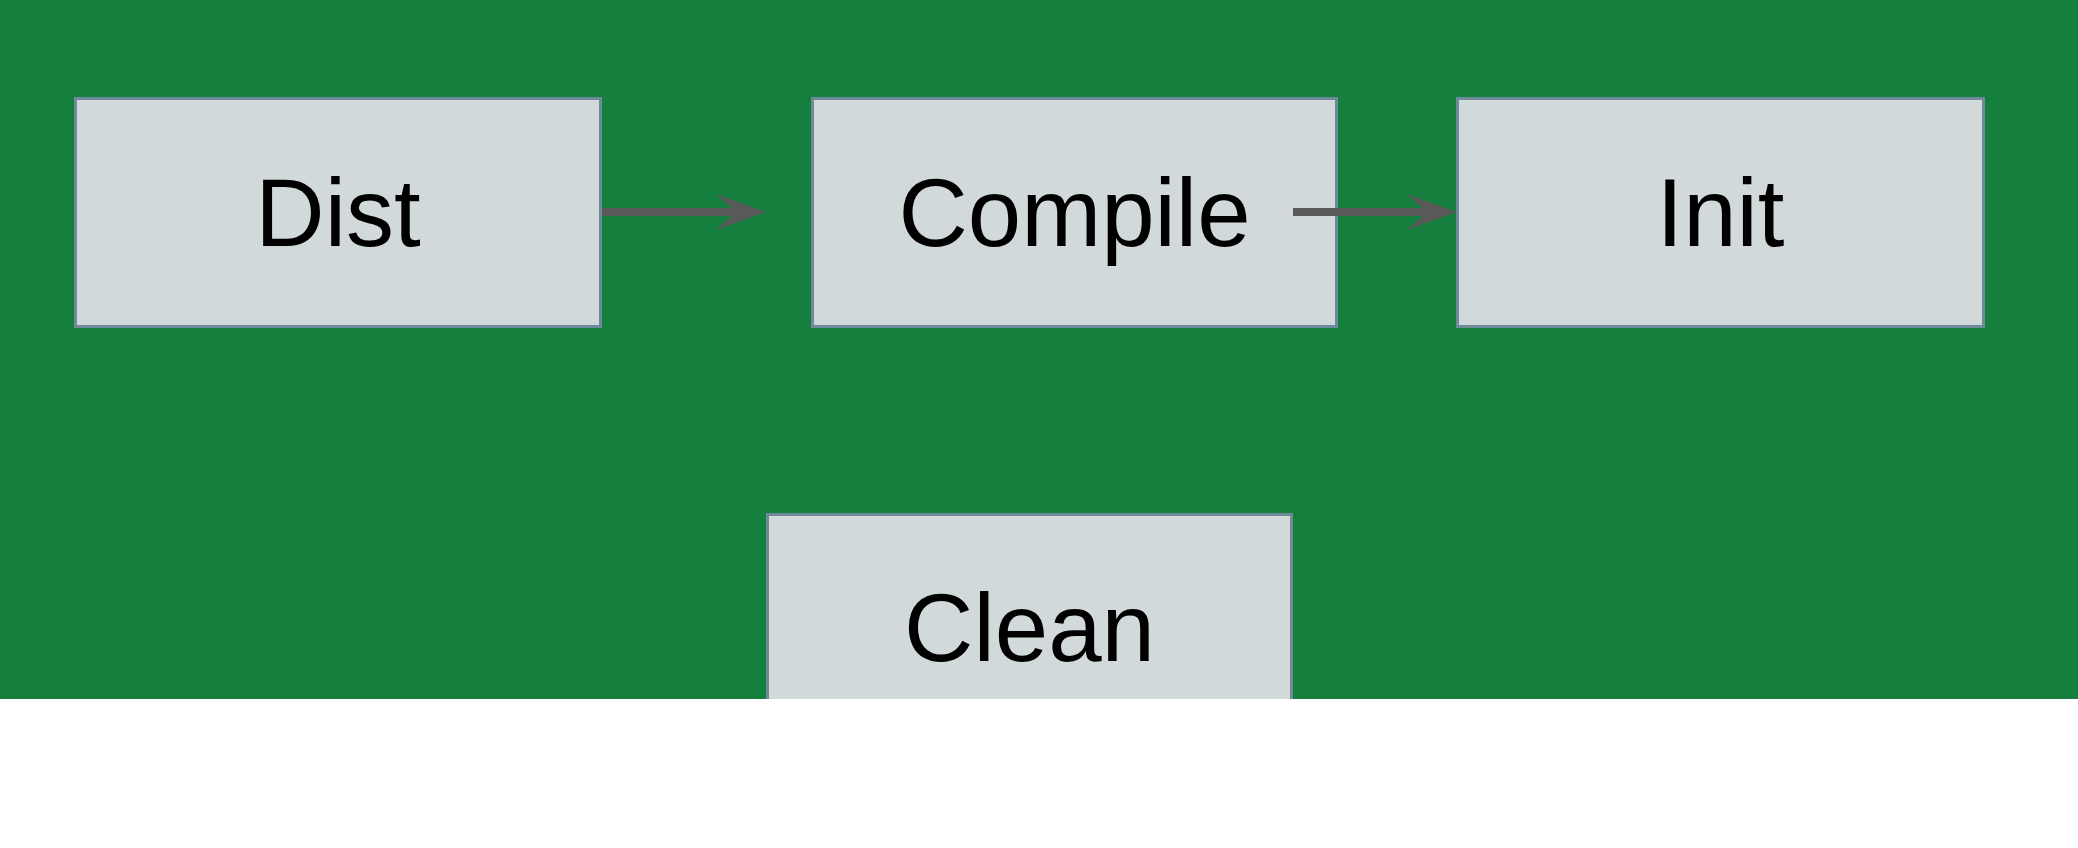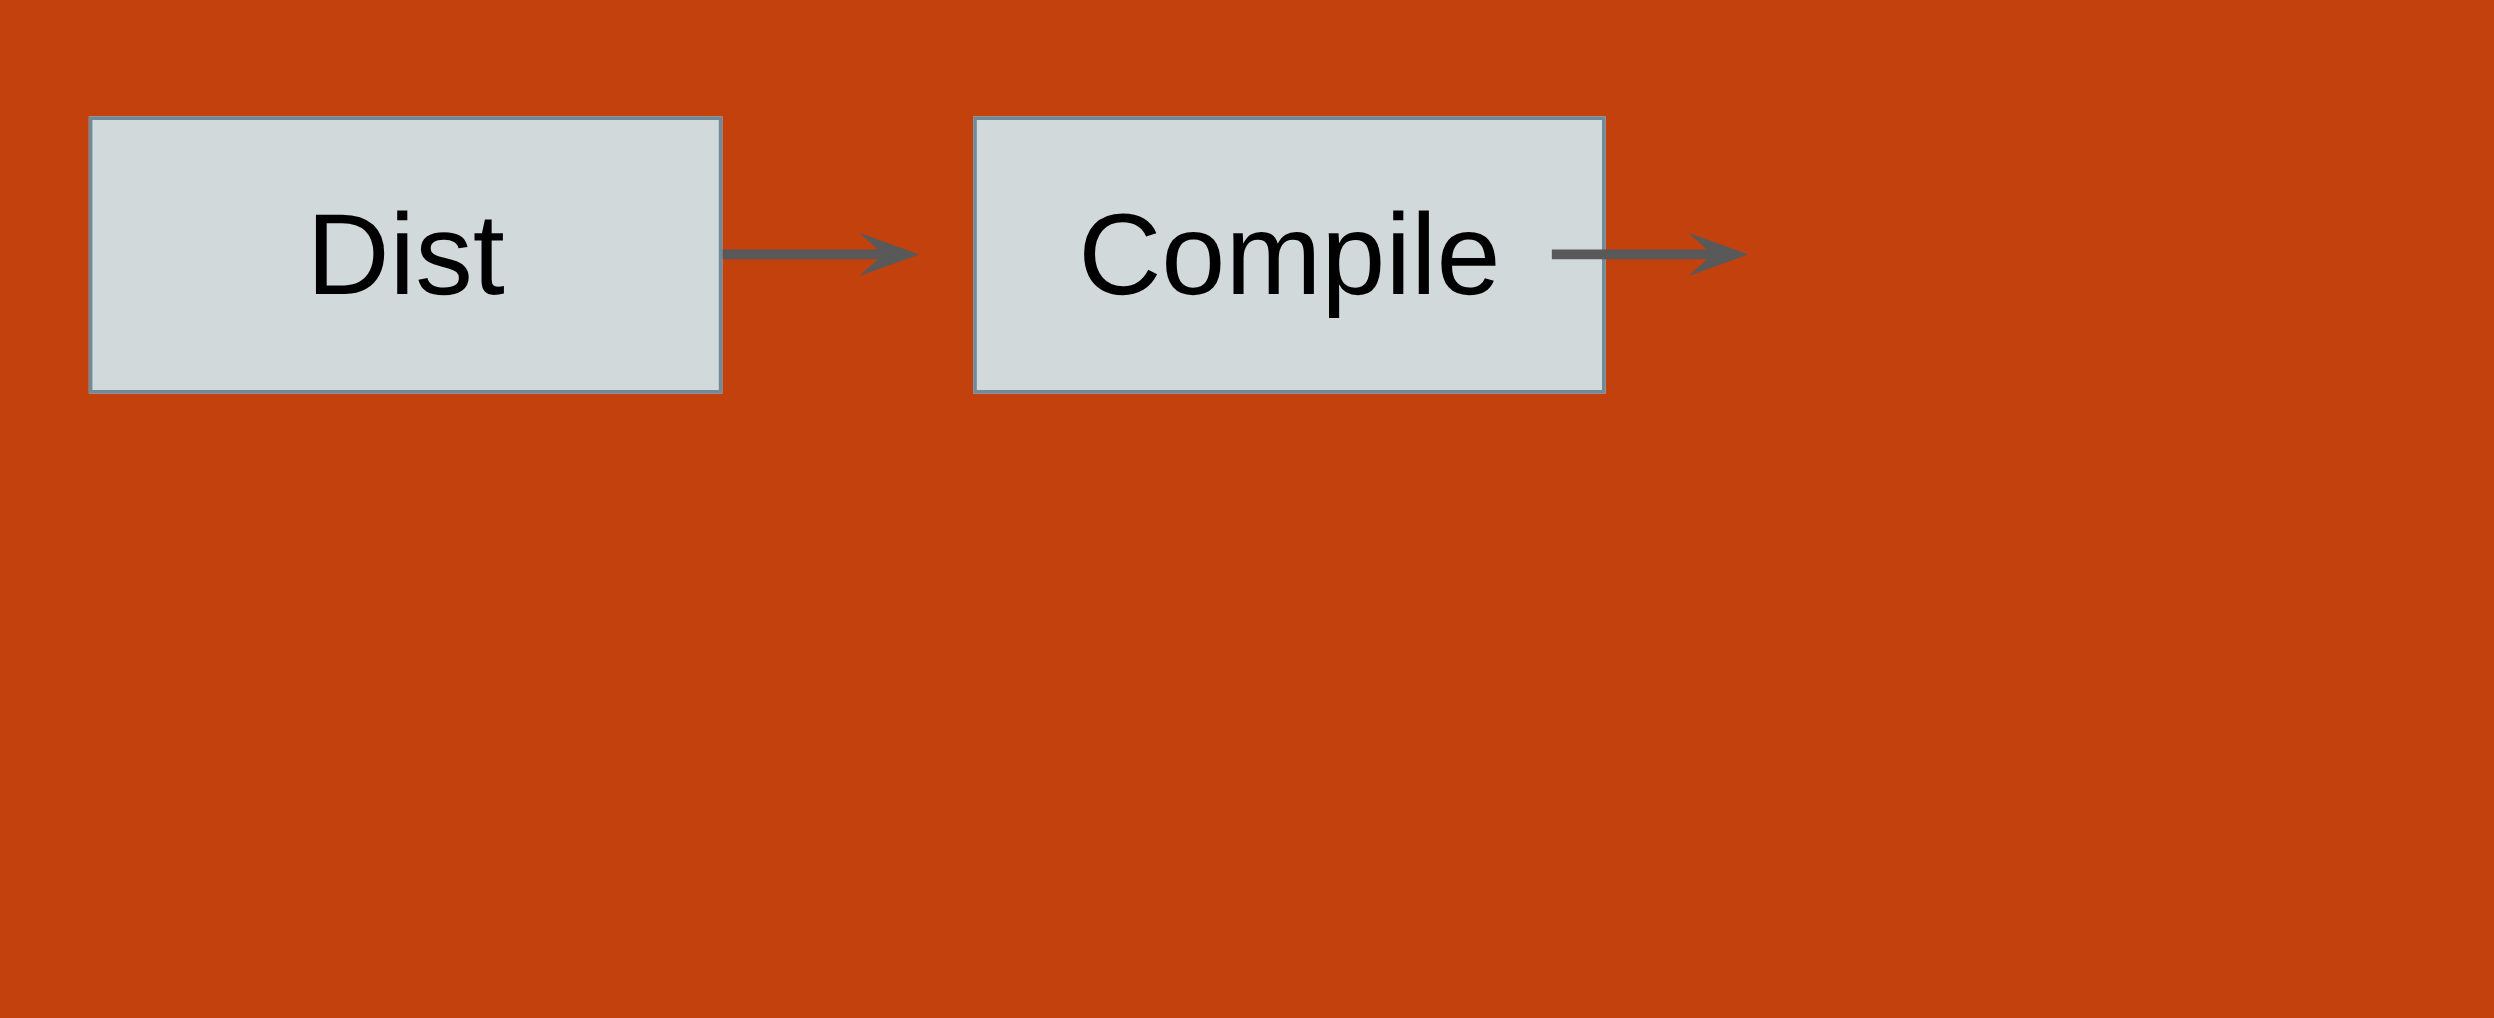--- a/index.html
+++ b/index.html
@@ -2,22 +2,22 @@
 <html><head>
 <meta charset="utf-8">
 <style>
   * { margin: 0; padding: 0; box-sizing: border-box; }
   html, body { background: #ffffff; }
   body { font-family: "Liberation Sans", sans-serif; }
 
   .canvas {
     position: relative;
     width: 2078px;
-    height: 848px;
-    background: #c2410c;
+    height: 699px;
+    background: #15803d;
     overflow: hidden;
   }
 
   .node {
     position: absolute;
     background: #d2d9db;
     border: 3px solid #6f8b9a;
     display: flex;
     align-items: center;
     justify-content: center;
@@ -46,21 +46,27 @@
 <div class="canvas">
 
   <div class="node node-dist">
     <span class="node-label">Dist</span>
   </div>
 
   <div class="node node-compile">
     <span class="node-label">Compile</span>
   </div>
 
+  <div class="node node-init">
+    <span class="node-label">Init</span>
+  </div>
 
+  <div class="node node-clean">
+    <span class="node-label">Clean</span>
+  </div>
 
   <svg class="arrow arrow-1" width="164" height="44" viewBox="0 0 164 44">
     <line x1="0" y1="22" x2="136" y2="22" stroke="#595959" stroke-width="8"></line>
     <path d="M164,22 L114,4 L134,22 L114,40 Z" fill="#595959"></path>
   </svg>
 
   <svg class="arrow arrow-2" width="164" height="44" viewBox="0 0 164 44">
     <line x1="0" y1="22" x2="136" y2="22" stroke="#595959" stroke-width="8"></line>
     <path d="M164,22 L114,4 L134,22 L114,40 Z" fill="#595959"></path>
   </svg>

